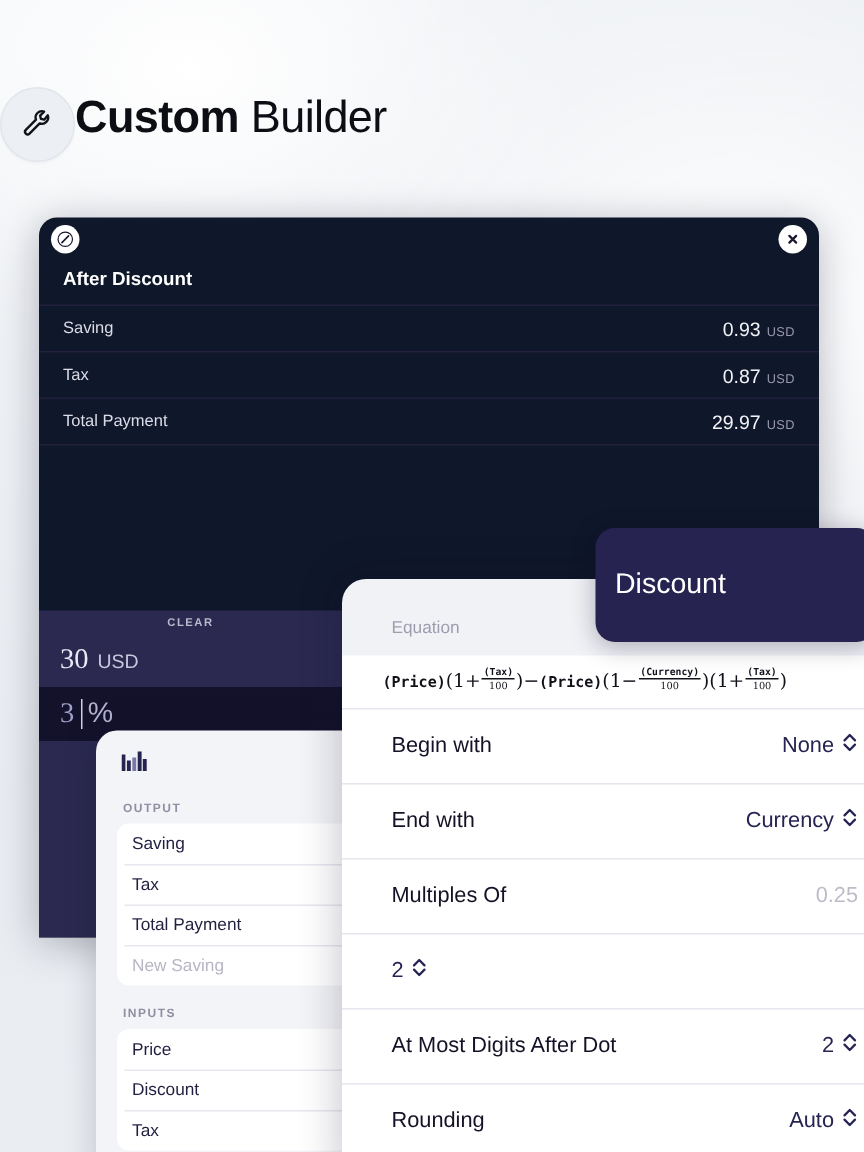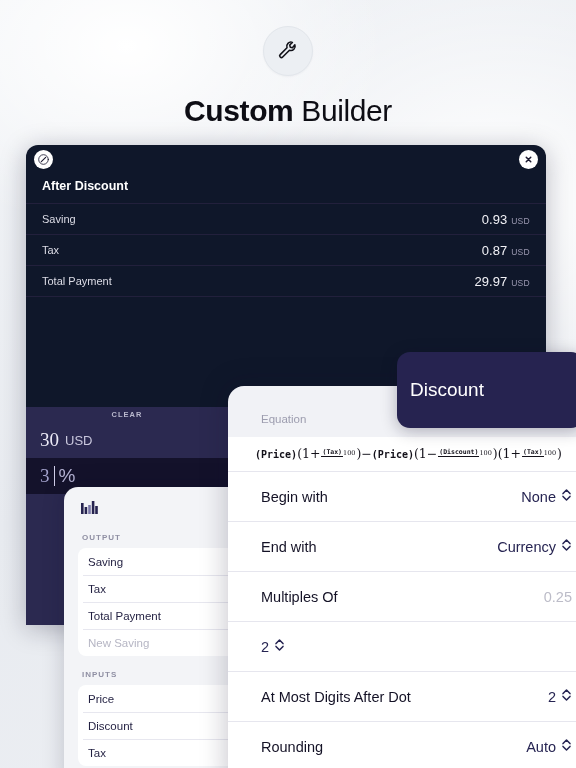--- a/index.html
+++ b/index.html
@@ -22,21 +22,21 @@
       radial-gradient(ellipse 500px 420px at 86% 26%, #ffffff 0%, rgba(255,255,255,0) 60%),
       linear-gradient(150deg, #f3f5f8 0%, #e8ebf0 48%, #eef0f4 100%);
   }
 
   
   #header {
     position: absolute;
     top: 0; left: 0; right: 0;
     height: 140px;
     display: flex;
-    flex-direction: column;
+    flex-direction: row;
     align-items: center;
     z-index: 5;
   }
   #header-icon-circle {
     margin-top: 26px;
     width: 50px; height: 50px;
     border-radius: 50%;
     background: #eceff3;
     border: 1px solid #e2e6eb;
     display: flex;
@@ -269,20 +269,21 @@
   #equation-text {
     font-family: "DejaVu Serif", serif;
     font-size: 12.5px;
     color: #121019;
     white-space: nowrap;
     line-height: 1;
   }
   .mono { font-family: "DejaVu Sans Mono", monospace; font-weight: 700; font-size: 10px; }
   .frac {
     display: inline-flex;
+    flex-direction: column;
     align-items: center;
     vertical-align: middle;
     position: relative;
     top: -1px;
     margin: 0 1px;
   }
   .frac .num {
     font-family: "DejaVu Sans Mono", monospace;
     font-weight: 700;
     font-size: 6.5px;
@@ -453,21 +454,21 @@
 
 <div id="detail-panel">
   <div id="equation-label">Equation</div>
 
   <div id="equation-box">
     <span id="equation-text">
       <span class="mono">(Price)</span>(1+<span class="frac">
           <span class="num">(Tax)</span>
           <span class="den">100</span>
         </span>)−<span class="mono">(Price)</span>(1−<span class="frac">
-          <span class="num">(Discount)</span>
+          <span class="num">(Currency)</span>
           <span class="den">100</span>
         </span>)(1+<span class="frac">
           <span class="num">(Tax)</span>
           <span class="den">100</span>
         </span>)
     </span>
   </div>
 
   <div class="detail-row">
     <span class="detail-row-label">Begin with</span>

